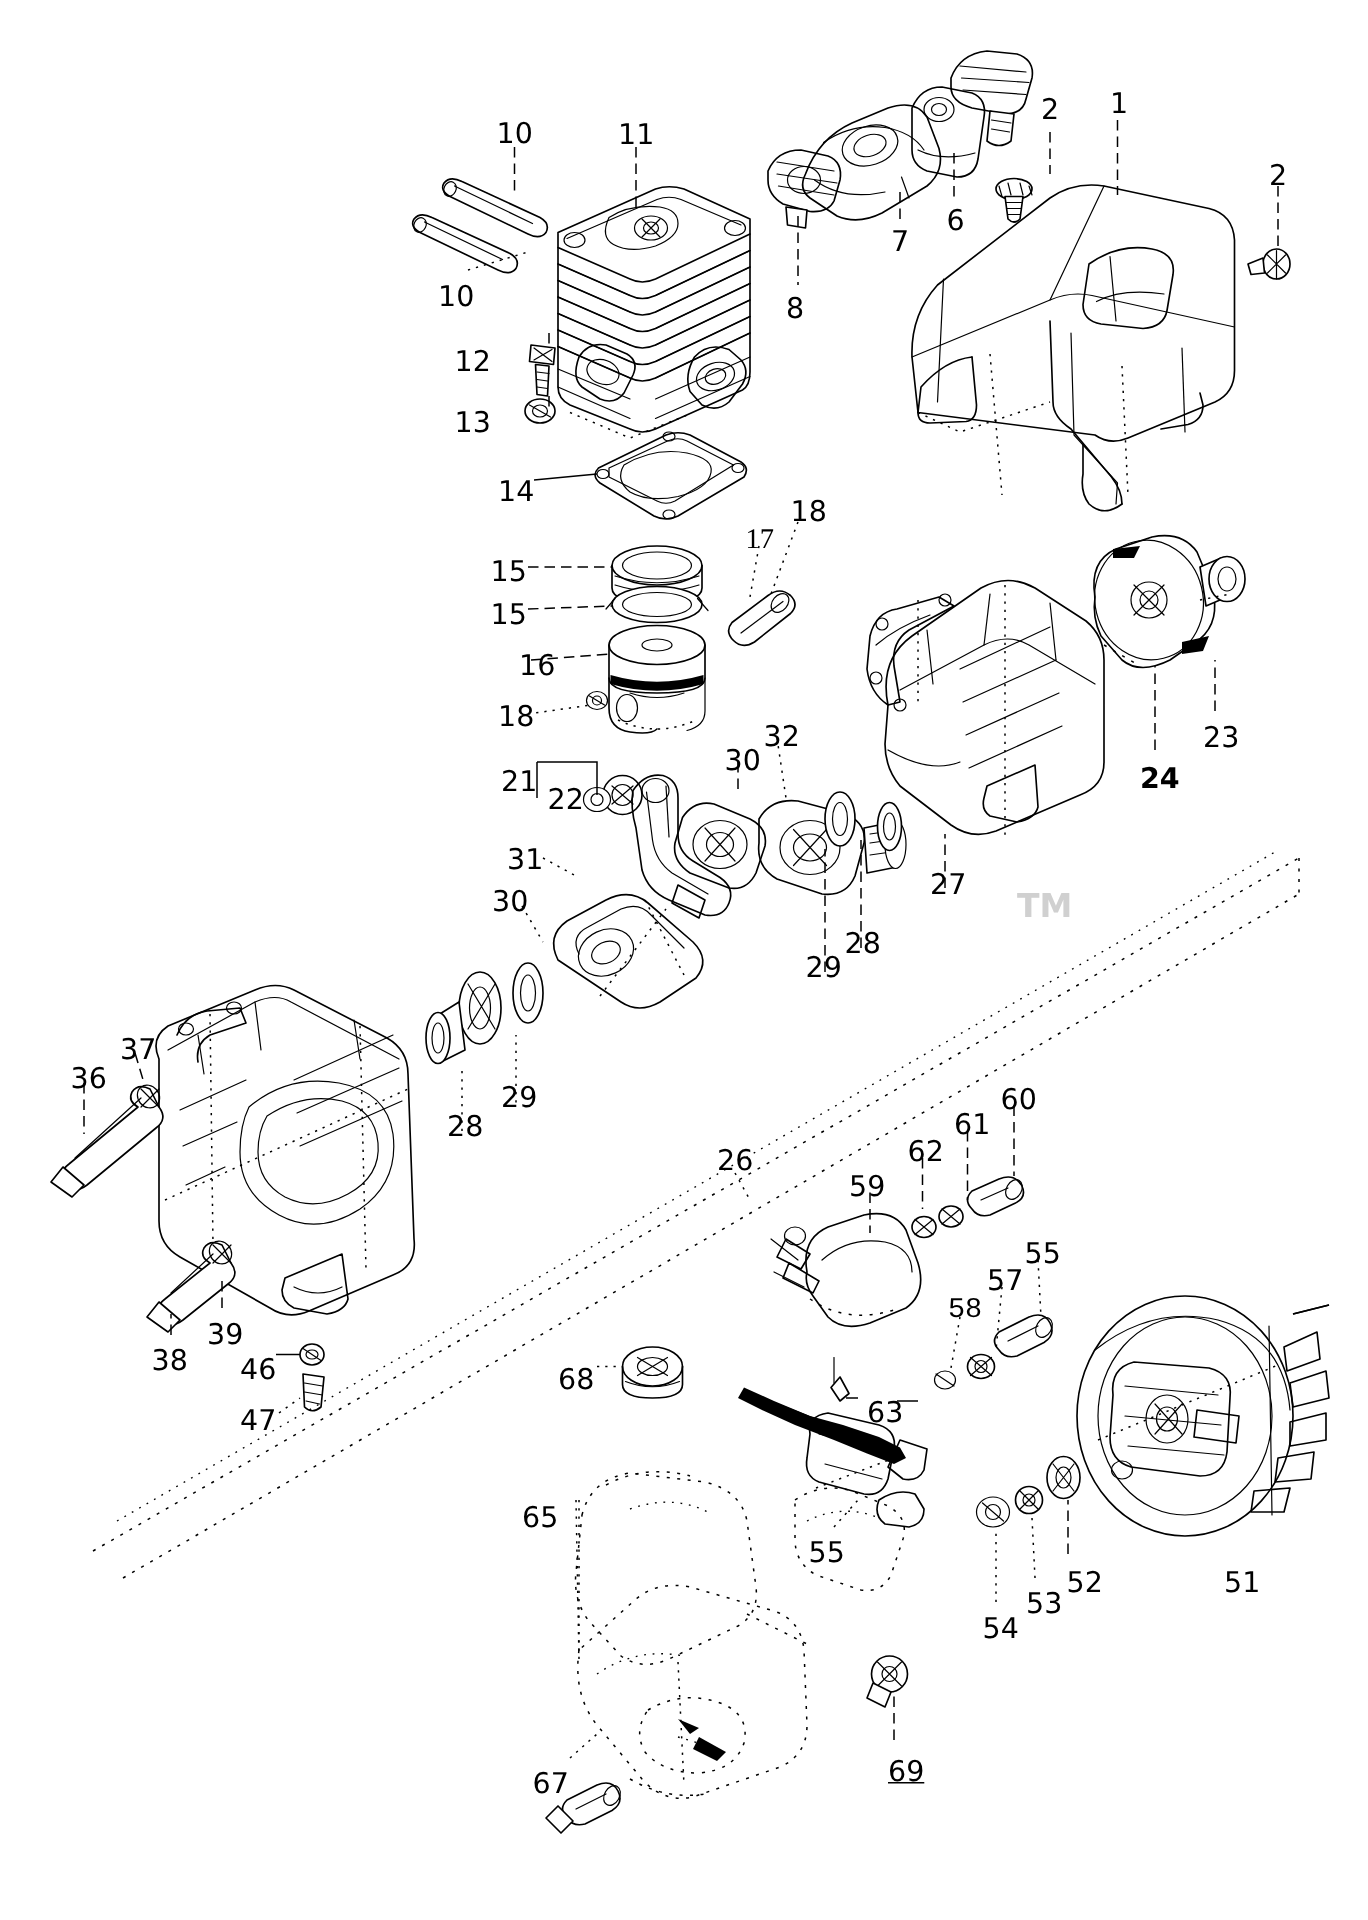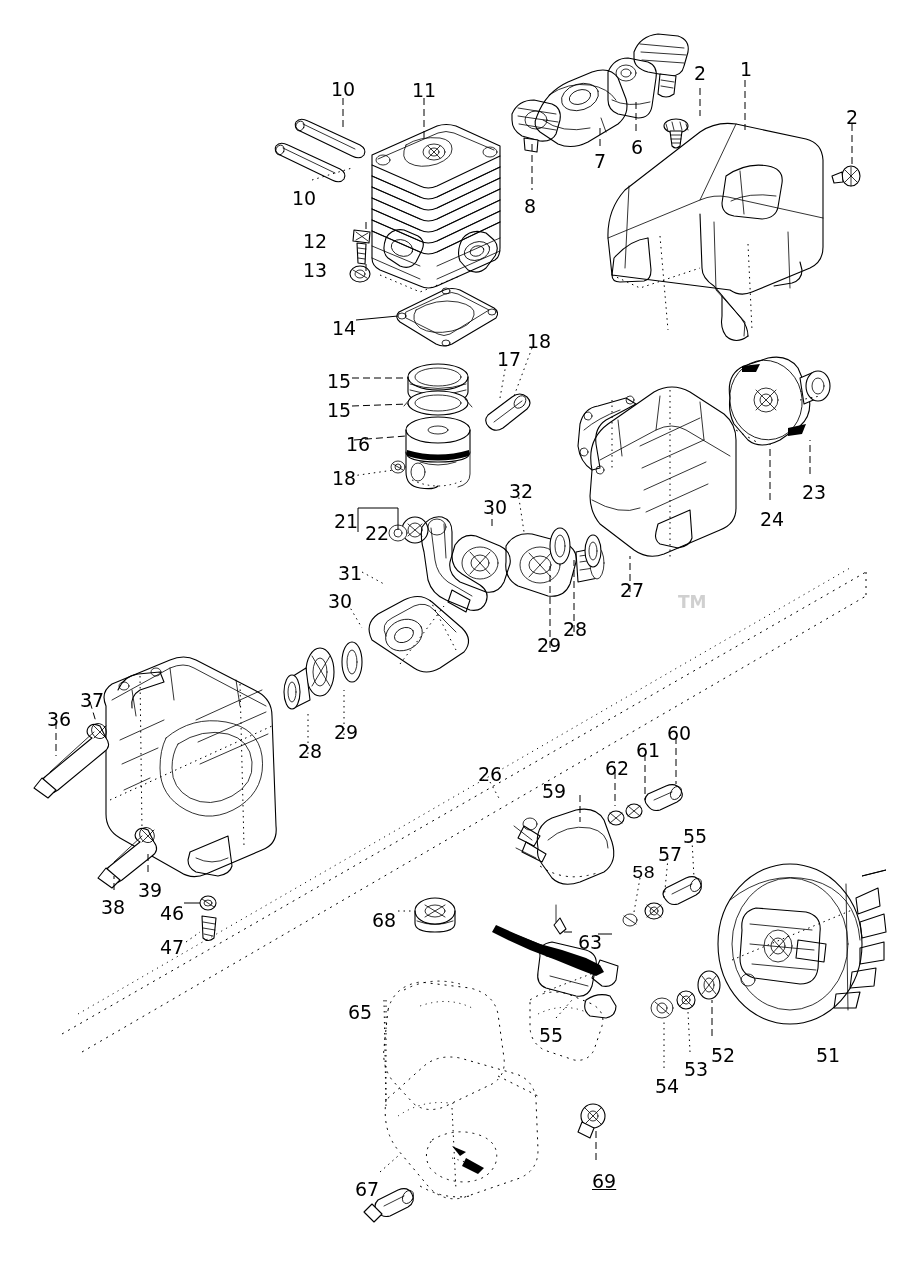--- a/index.html
+++ b/index.html
@@ -17,21 +17,21 @@
   .wm-text{
     position:absolute;
     font-family:"DejaVu Sans",sans-serif;
     font-weight:bold;
     color:#d0d0d0;
     letter-spacing:-2px;
     white-space:nowrap;
     user-select:none;
   }
   #wm-main{left:222px;top:592px;font-size:94px;font-style:italic;}
-  #wm-tm{left:678px;top:592px;font-size:17px;letter-spacing:0;}
+  #wm-tm{left:678px;top:592px;font-size:22px;letter-spacing:0;}
 
   
   #art{position:absolute;left:0;top:0;z-index:10;}
   #labels{position:absolute;left:0;top:0;width:912px;height:1280px;z-index:20;}
 
   .lbl{
     position:absolute;
     font-family:"DejaVu Sans",sans-serif;
     font-size:19px;
     color:#000;
@@ -648,32 +648,32 @@
       <div class="lbl" style="left: 740px; top: 60px;">1</div>
       <div class="lbl" style="left: 694px; top: 64px;">2</div>
       <div class="lbl" style="left: 846px; top: 108px;">2</div>
       <div class="lbl" style="left: 631px; top: 138px;">6</div>
       <div class="lbl" style="left: 594px; top: 152px;">7</div>
       <div class="lbl" style="left: 524px; top: 197px;">8</div>
       <div class="lbl" style="left: 331px; top: 80px;">10</div>
       <div class="lbl" style="left: 292px; top: 189px;">10</div>
       <div class="lbl" style="left: 412px; top: 81px;">11</div>
       <div class="lbl" style="left: 303px; top: 232px;">12</div>
-      <div class="lbl" style="left: 303px; top: 261px;">13</div>
+      <div class="lbl" style="left: 303px; top: 273px;">13</div>
       <div class="lbl" style="left: 332px; top: 319px;">14</div>
       <div class="lbl" style="left: 327px; top: 372px;">15</div>
       <div class="lbl" style="left: 327px; top: 401px;">15</div>
       <div class="lbl" style="left: 330px; top: 435px; margin-left: 16px;">16</div>
-      <div class="lbl" style="left: 497px; top: 350px;">17</div>
+      <div class="lbl" style="left: 497px; top: 350px; font-family: Liberation Serif, serif;">17</div>
       <div class="lbl" style="left: 527px; top: 332px;">18</div>
       <div class="lbl" style="left: 332px; top: 469px;">18</div>
       <div class="lbl" style="left: 334px; top: 512px;">21</div>
       <div class="lbl" style="left: 365px; top: 524px; text-align: right;">22</div>
       <div class="lbl" style="left: 802px; top: 483px;">23</div>
-      <div class="lbl" style="left: 760px; top: 510px;">24</div>
+      <div class="lbl" style="left: 760px; top: 510px; font-weight: bold;">24</div>
       <div class="lbl" style="left: 478px; top: 765px;">26</div>
       <div class="lbl" style="left: 620px; top: 581px;">27</div>
       <div class="lbl" style="left: 563px; top: 620px;">28</div>
       <div class="lbl" style="left: 298px; top: 742px;">28</div>
       <div class="lbl" style="left: 537px; top: 636px;">29</div>
       <div class="lbl" style="left: 334px; top: 723px;">29</div>
       <div class="lbl" style="left: 483px; top: 498px;">30</div>
       <div class="lbl" style="left: 328px; top: 592px;">30</div>
       <div class="lbl" style="left: 338px; top: 564px;">31</div>
       <div class="lbl" style="left: 509px; top: 482px;">32</div>
@@ -684,21 +684,21 @@
       <div class="lbl" style="left: 160px; top: 904px;">46</div>
       <div class="lbl" style="left: 160px; top: 938px;">47</div>
       <div class="lbl" style="left: 816px; top: 1046px;">51</div>
       <div class="lbl" style="left: 711px; top: 1046px;">52</div>
       <div class="lbl" style="left: 684px; top: 1060px;">53</div>
       <div class="lbl" style="left: 655px; top: 1077px;">54</div>
       <div class="lbl" style="left: 683px; top: 827px;">55</div>
       <div class="lbl" style="left: 539px; top: 1026px;">55</div>
       <div class="lbl" style="left: 658px; top: 845px;">57</div>
       <div class="lbl" style="left: 632px; top: 864px; font-family: Liberation Mono, monospace;">58</div>
-      <div class="lbl" style="left: 542px; top: 782px;">59</div>
+      <div class="lbl" style="left: 566px; top: 782px;">59</div>
       <div class="lbl" style="left: 667px; top: 724px;">60</div>
       <div class="lbl" style="left: 636px; top: 741px;">61</div>
       <div class="lbl" style="left: 605px; top: 759px;">62</div>
       <div class="lbl" style="left: 578px; top: 933px;">63</div>
       <div class="lbl" style="left: 348px; top: 1003px;">65</div>
       <div class="lbl" style="left: 355px; top: 1180px;">67</div>
       <div class="lbl" style="left: 372px; top: 911px;">68</div>
       <div class="lbl" style="left: 592px; top: 1172px; text-decoration: underline;">69</div>
     </div>
 

